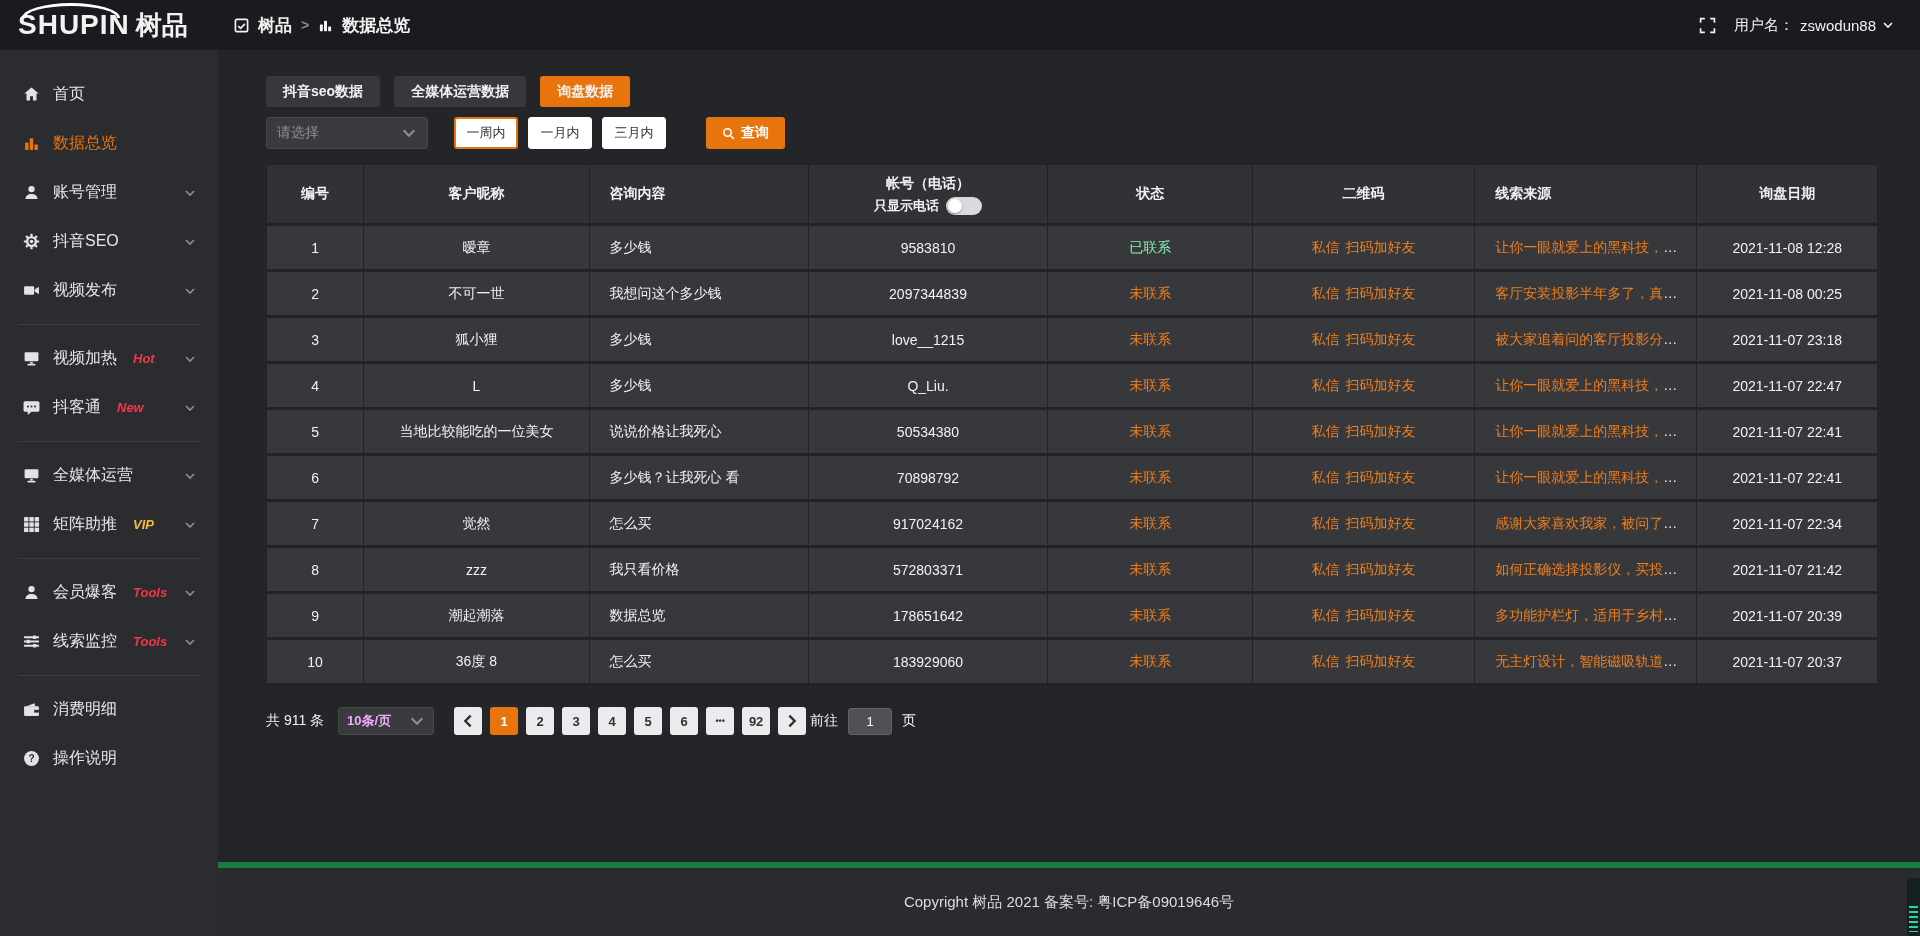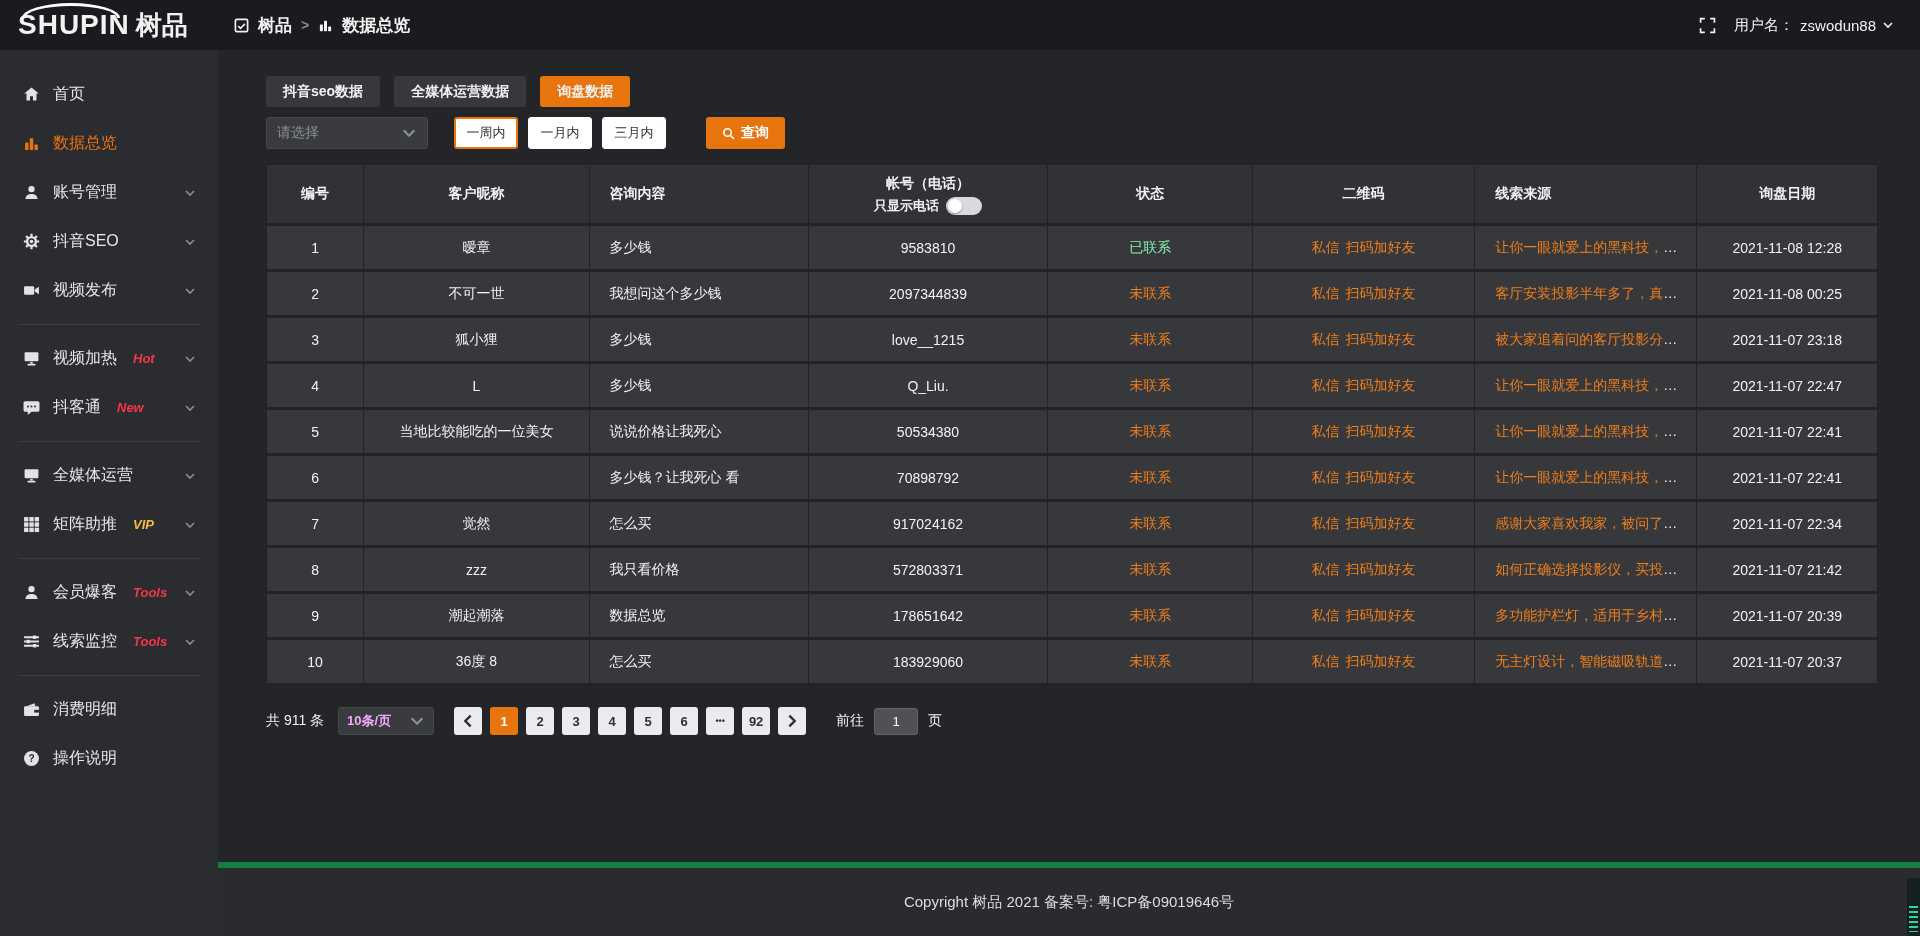--- a/index.html
+++ b/index.html
@@ -88,21 +88,21 @@
   .pagination{display:flex;align-items:center;margin-top:21px;font-size:14px}
   .pg-total{font-weight:normal;margin-right:14px}
   .select-pagesize{width:96px;height:28px;padding:0 8px;margin-right:16px}
   .select-pagesize .select-text{color:#f0abfc;font-size:13px;font-weight:bold}
   .page-btn{min-width:28px;height:28px;margin:0 4px;border:none;border-radius:3px;background:#ebebed;
     color:#2f3033;font-size:13px;font-weight:bold;cursor:pointer;font-family:inherit;
     display:inline-flex;align-items:center;justify-content:center}
   .page-btn.active{background:var(--accent);color:#fff}
   .page-btn .icon{color:#2f3033}
   .pager-pages{display:inline-flex;align-items:center}
-  .goto{display:flex;align-items:center;gap:10px;margin-left:26px}
+  .goto{display:flex;align-items:center;gap:10px;}
   .goto-input{width:44px;height:27px;background:#505155;border:1px solid #626367;border-radius:3px;
     color:#fff;text-align:center;font-size:13px;font-family:inherit}
 
   
   .footer{height:74px;background:#2a2b2e;border-top:6px solid #15803d;display:flex;
     align-items:center;justify-content:center}
   .footer-text{font-size:15px;color:#dcdddf}
 
   
   .floating-widget{position:absolute;right:0;bottom:0;width:13px;height:58px;background:#15211f;

